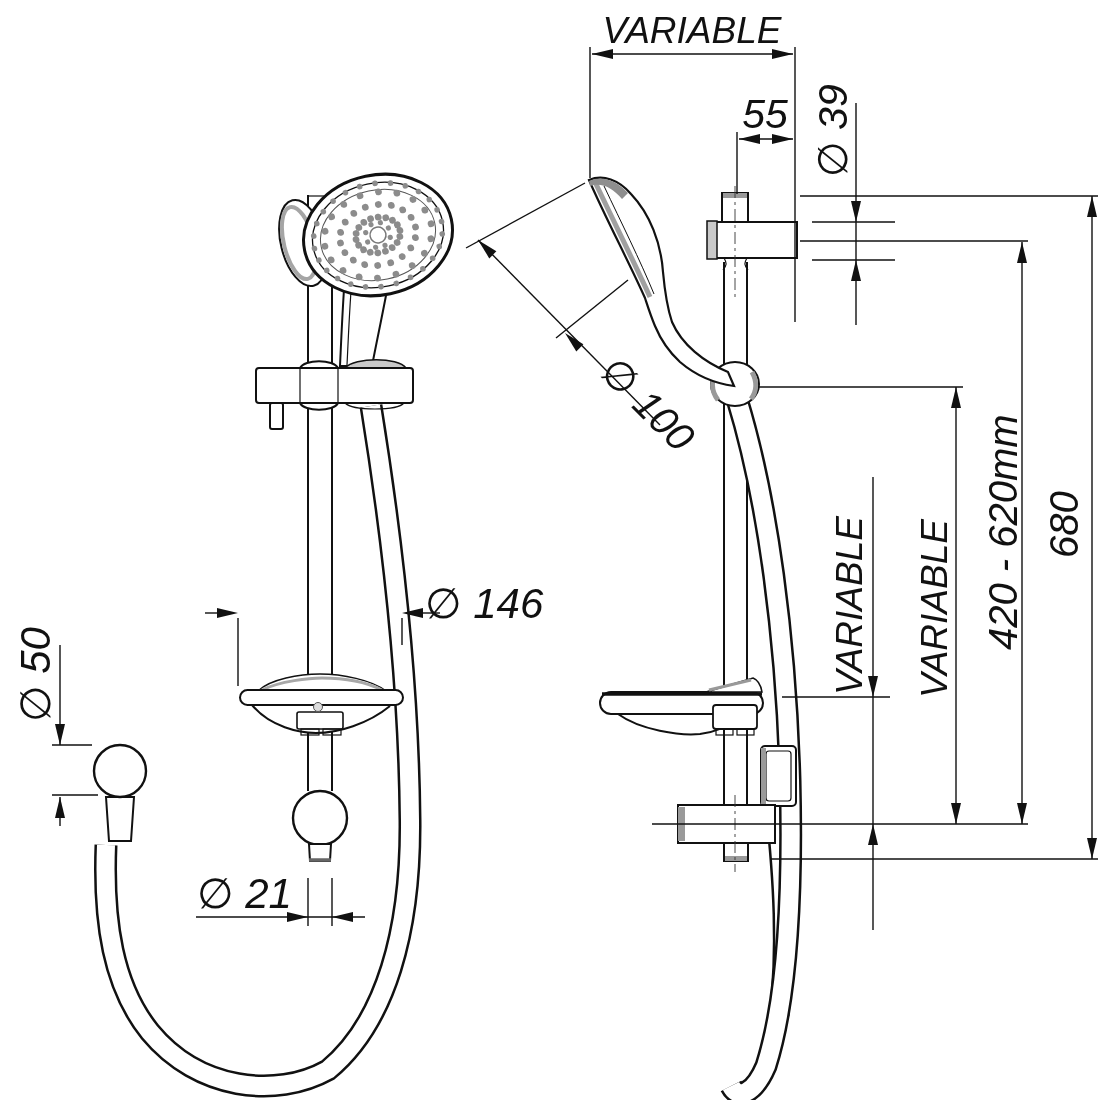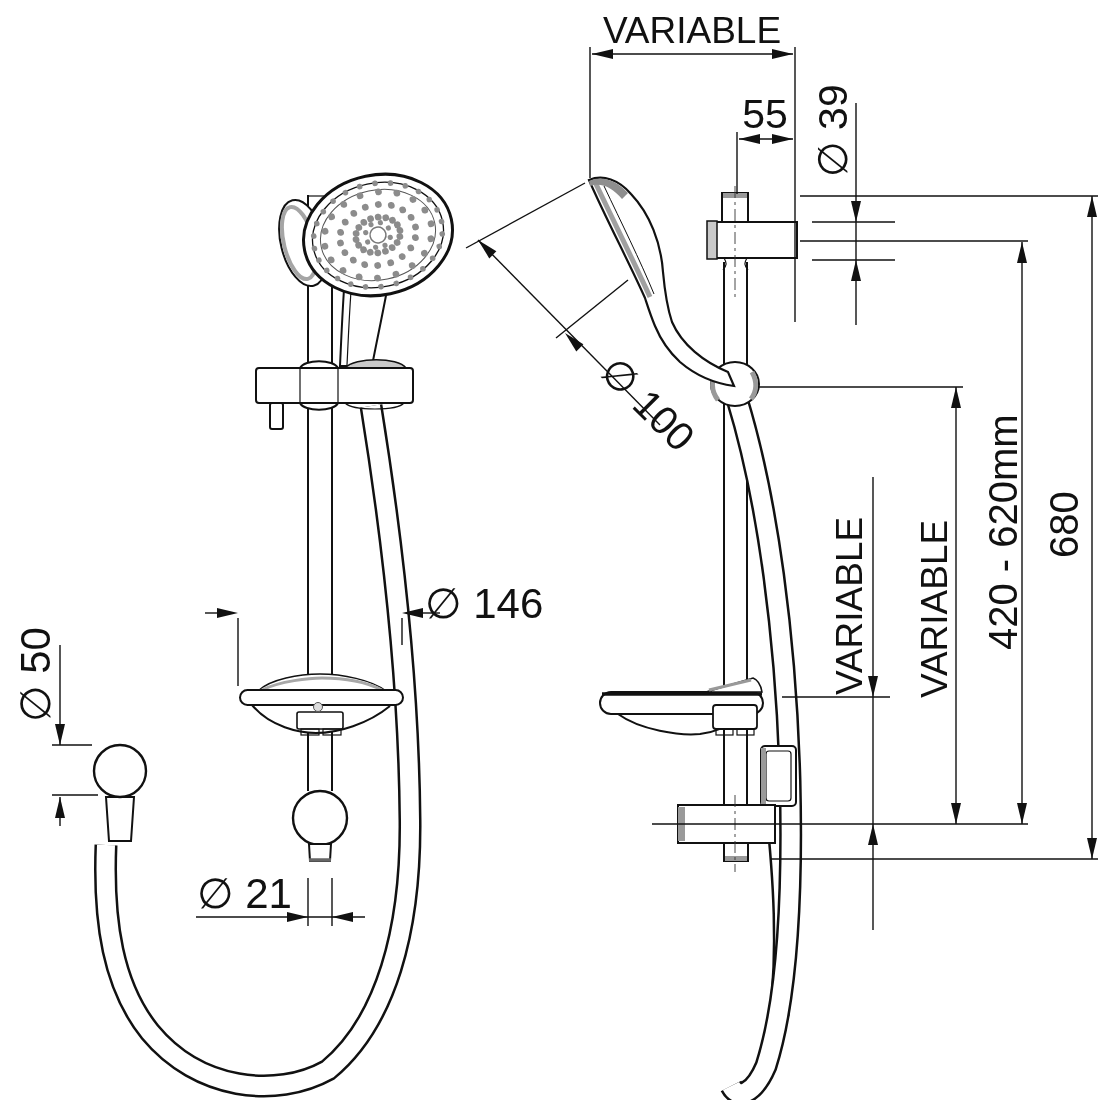--- a/index.html
+++ b/index.html
@@ -1,16 +1,16 @@
 <!DOCTYPE html>
 <html><head>
 <meta charset="utf-8">
 <style>
   html,body{margin:0;padding:0;background:#ffffff;}
-  .stage{position:relative;width:1100px;height:1100px;background:#ffffff;overflow:hidden;}
+  .stage{position:relative;width:1100px;height:1100px;background:#ffffff;overflow:hidden;font-style:italic;}
   svg{display:block;}
   text{font-family:"Liberation Sans","DejaVu Sans",sans-serif;fill:#111;}
   .obj{stroke:#111;stroke-width:2;fill:none;}
   .objw{stroke:#111;stroke-width:2;fill:#fff;}
   .thin{stroke:#111;stroke-width:1.2;fill:none;}
   .dim{stroke:#111;stroke-width:1.4;fill:none;}
   .shade{fill:#9a9a9a;stroke:none;}
 </style>
 </head>
 <body>

